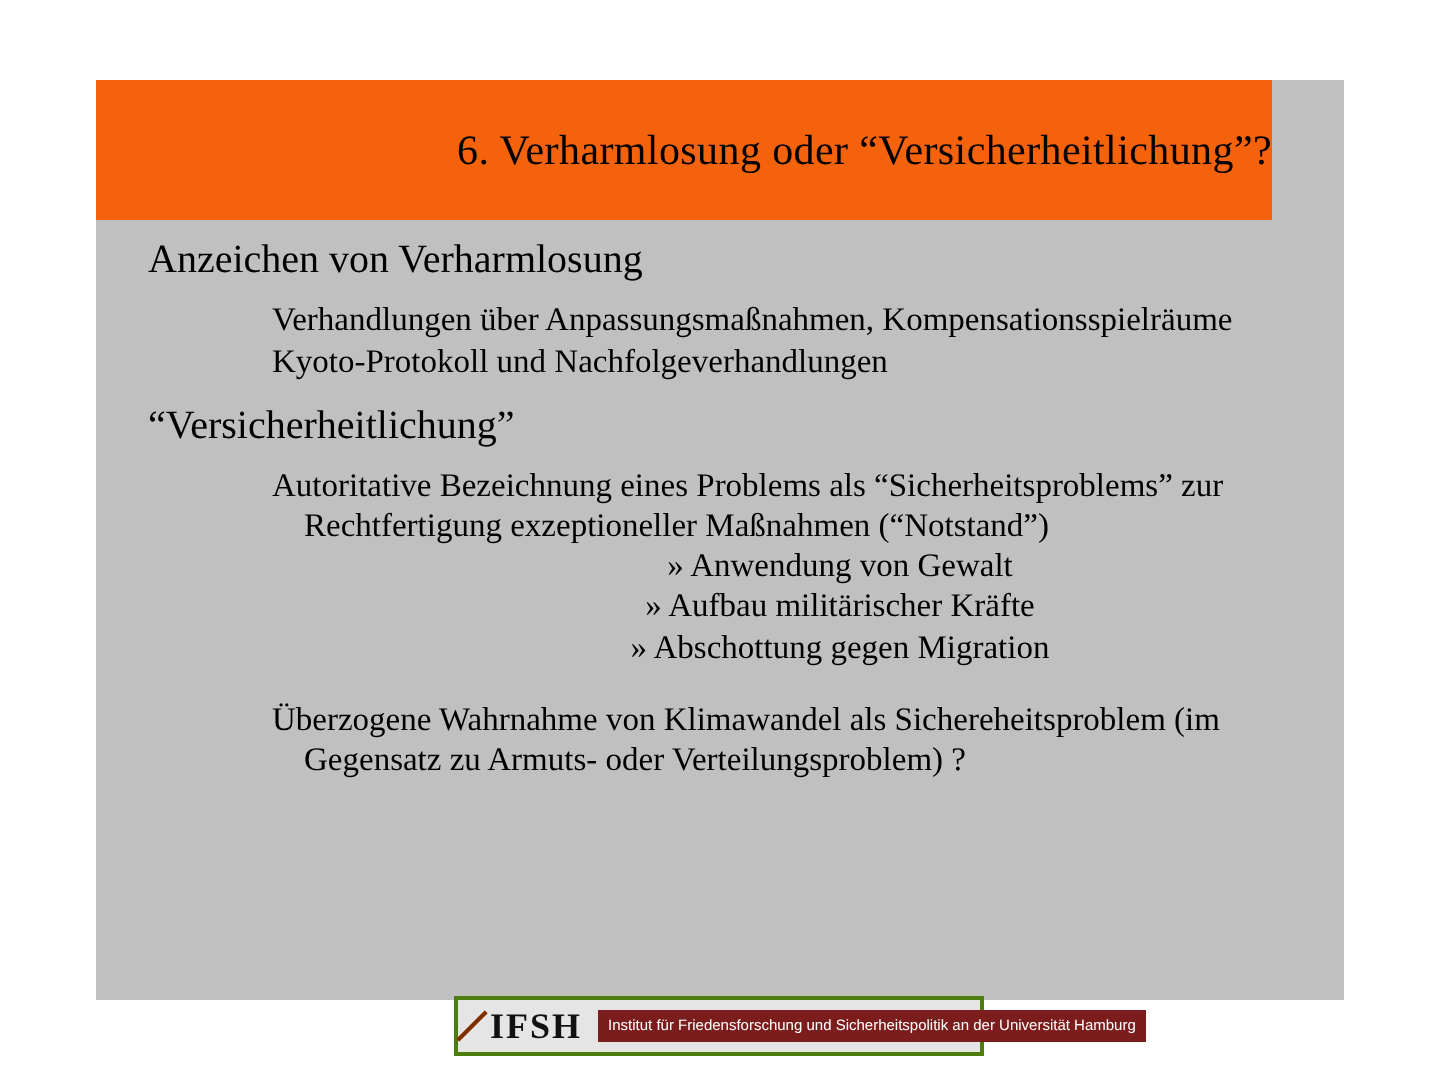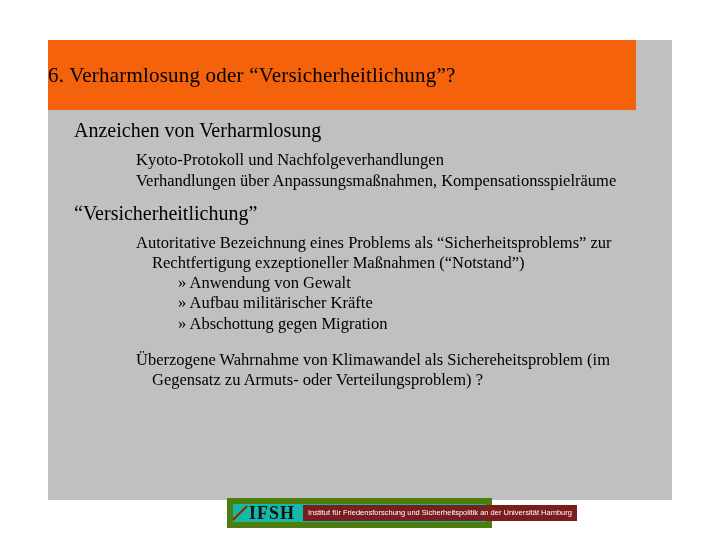--- a/index.html
+++ b/index.html
@@ -30,21 +30,21 @@
   }
   .title-bar {
     position: absolute;
     left: 48px;
     top: 40px;
     width: 588px;
     height: 70px;
     background: #f4620b;
     display: flex;
     align-items: center;
-    justify-content: flex-start;
+    justify-content: flex-end;
   }
   .title-text {
     font-size: 21px;
     color: #000000;
     text-align: center;
     letter-spacing: 0.2px;
   }
   .content {
     position: absolute;
     left: 48px;
@@ -66,33 +66,34 @@
     margin: 0 0 0 78px;
     line-height: 1.22;
     text-indent: -16px;
     padding-left: 16px;
   }
   .lvl3 {
     font-size: 16.5px;
     color: #000000;
     margin: 0 0 0 120px;
     line-height: 1.22;
+    text-align: center;
   }
   .gap-s { height: 6px; }
   .gap-m { height: 10px; }
   .footer-logo {
     position: absolute;
     left: 227px;
     top: 498px;
     width: 265px;
     height: 30px;
-    background: #14b8a6;
+    background: #e5e5e5;
     display: flex;
     align-items: center;
-    border: 6px solid #4d7c0f;
+    border: 2px solid #4d7c0f;
     box-sizing: border-box;
   }
   .logo-diamond {
     width: 20px;
     height: 20px;
     margin-left: 6px;
     background: #f4620b;
     transform: rotate(45deg);
     border: 1px solid #7a3000;
     box-sizing: border-box;
@@ -124,22 +125,22 @@
   <div class="body-area"></div>
 
   <div class="title-bar">
     <div class="title-text">6. Verharmlosung oder “Versicherheitlichung”?</div>
   </div>
 
   <div class="content">
 
     <div class="lvl1">Anzeichen von Verharmlosung</div>
     <div class="gap-s"></div>
+    <div class="lvl2">Verhandlungen über Anpassungsmaßnahmen, Kompensationsspielräume</div>
     <div class="lvl2">Kyoto-Protokoll und Nachfolgeverhandlungen</div>
-    <div class="lvl2">Verhandlungen über Anpassungsmaßnahmen, Kompensationsspielräume</div>
 
     <div class="gap-m"></div>
     <div class="lvl1">“Versicherheitlichung”</div>
     <div class="gap-s"></div>
     <div class="lvl2">Autoritative Bezeichnung eines Problems als “Sicherheitsproblems” zur Rechtfertigung exzeptioneller Maßnahmen (“Notstand”)</div>
     <div class="lvl3">» Anwendung von Gewalt</div>
     <div class="lvl3">» Aufbau militärischer Kräfte</div>
     <div class="lvl3">» Abschottung gegen Migration</div>
 
     <div class="gap-m"></div>

